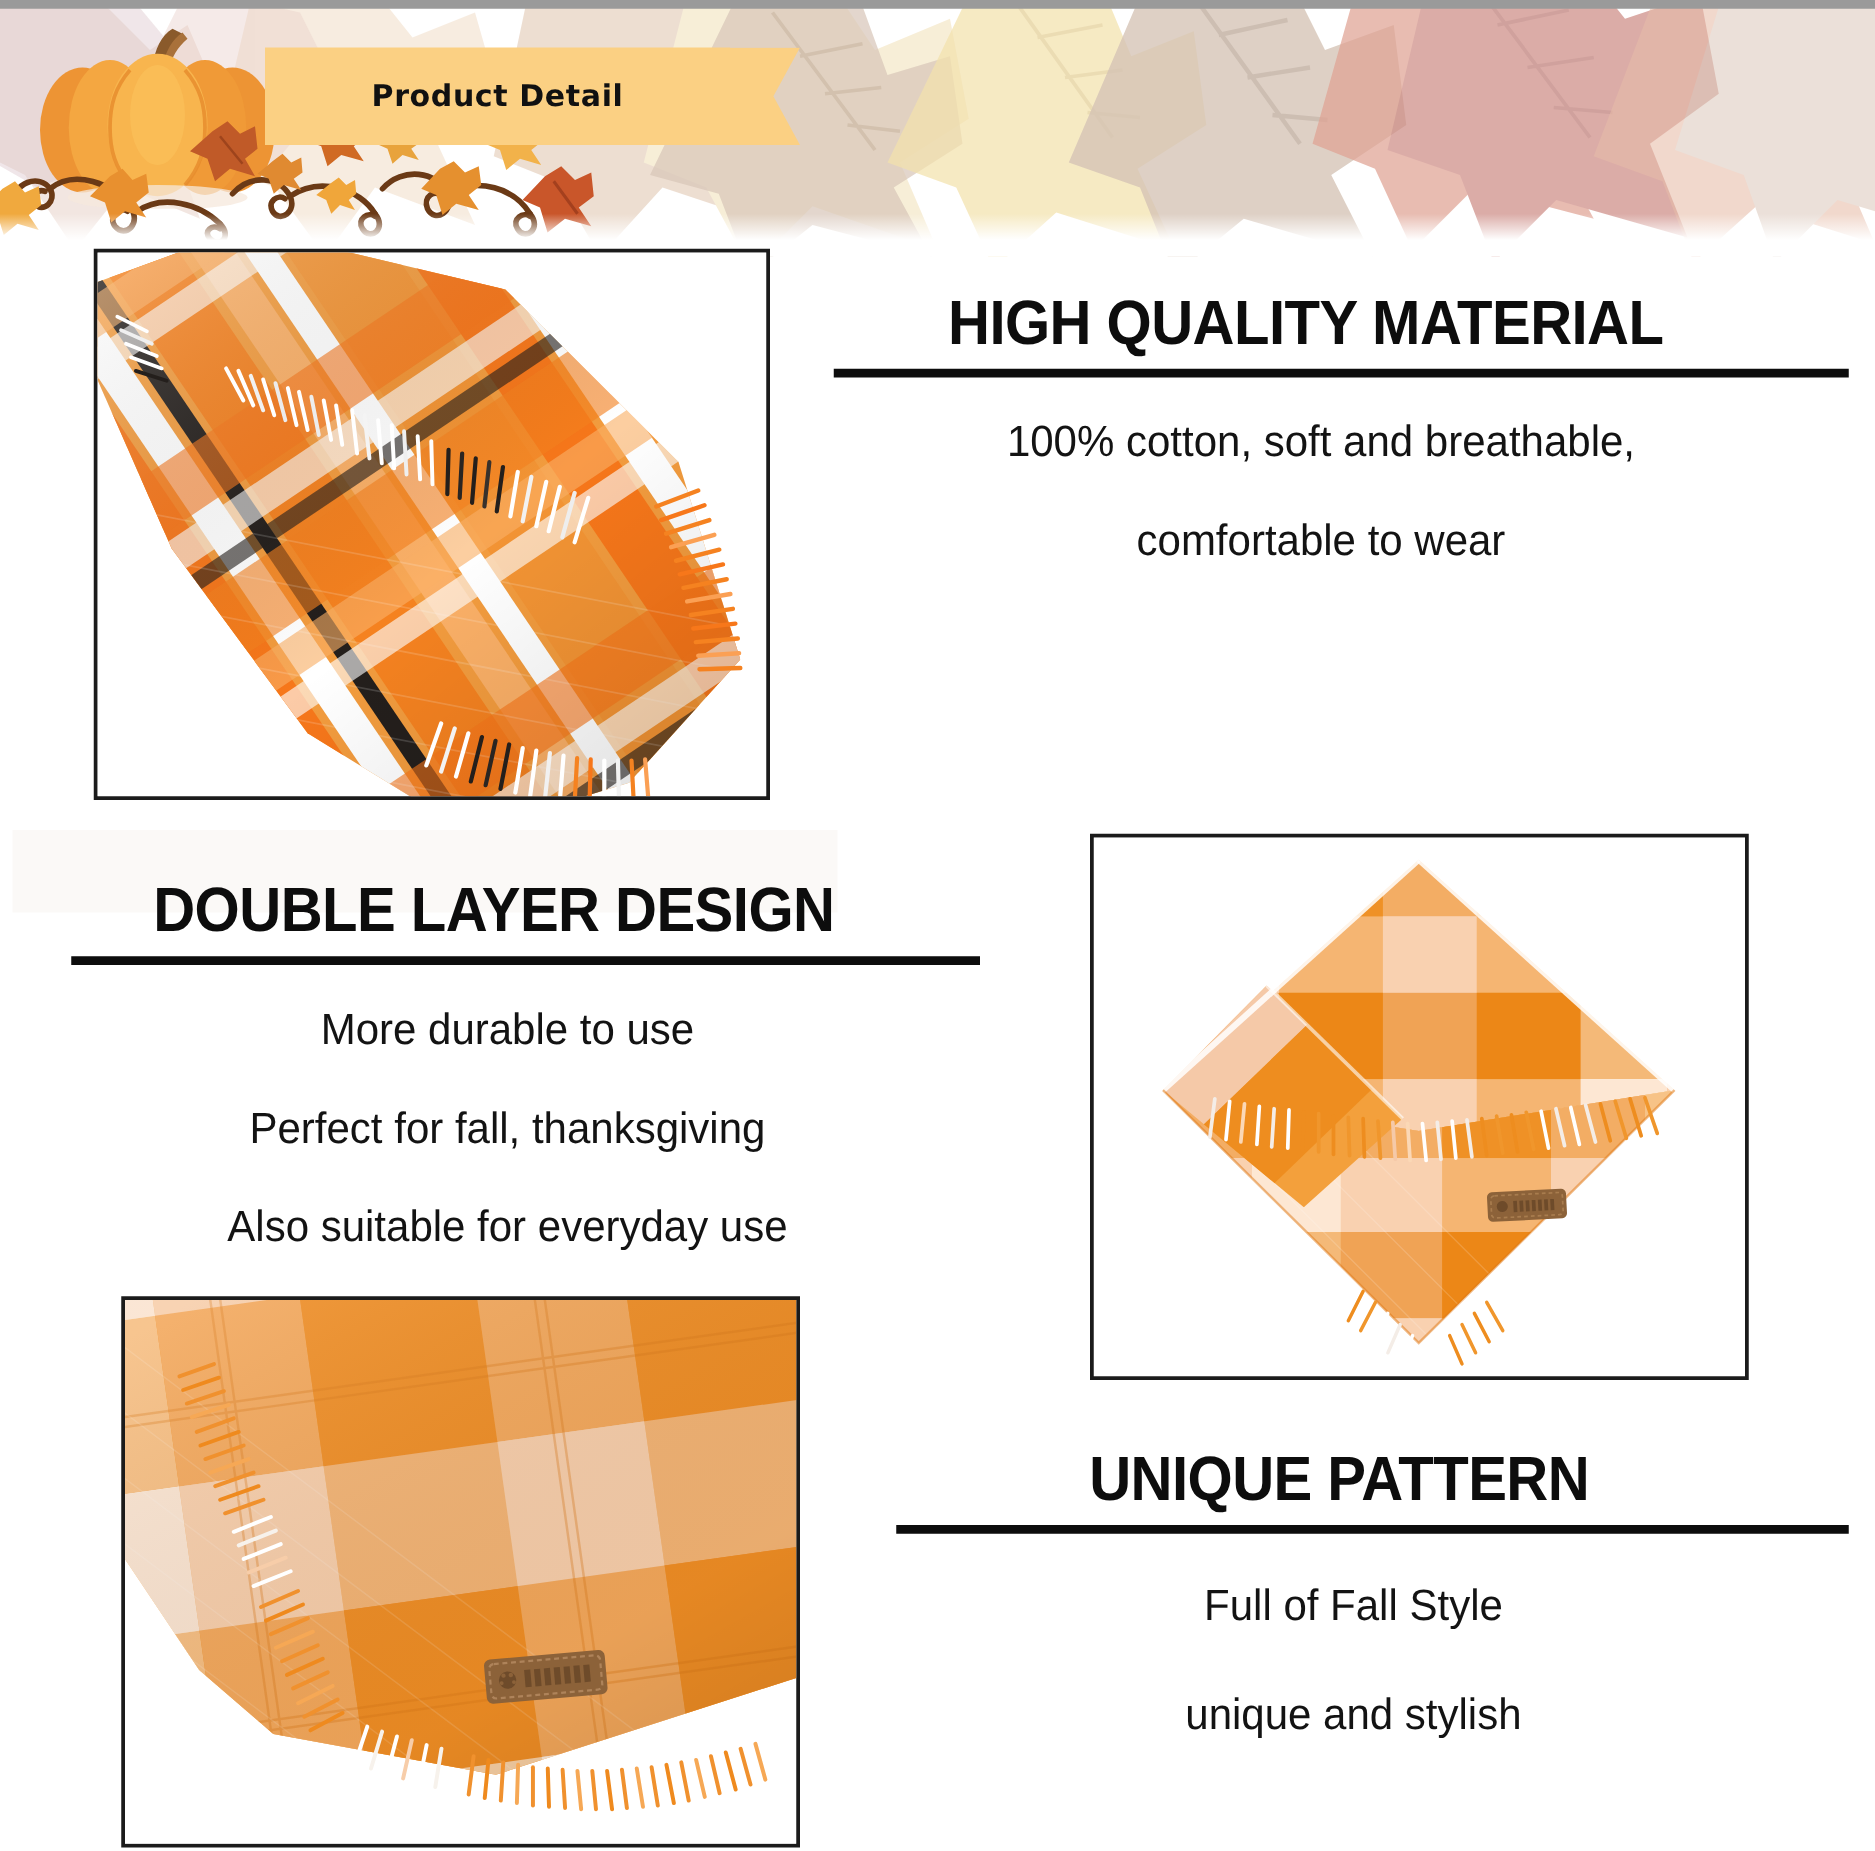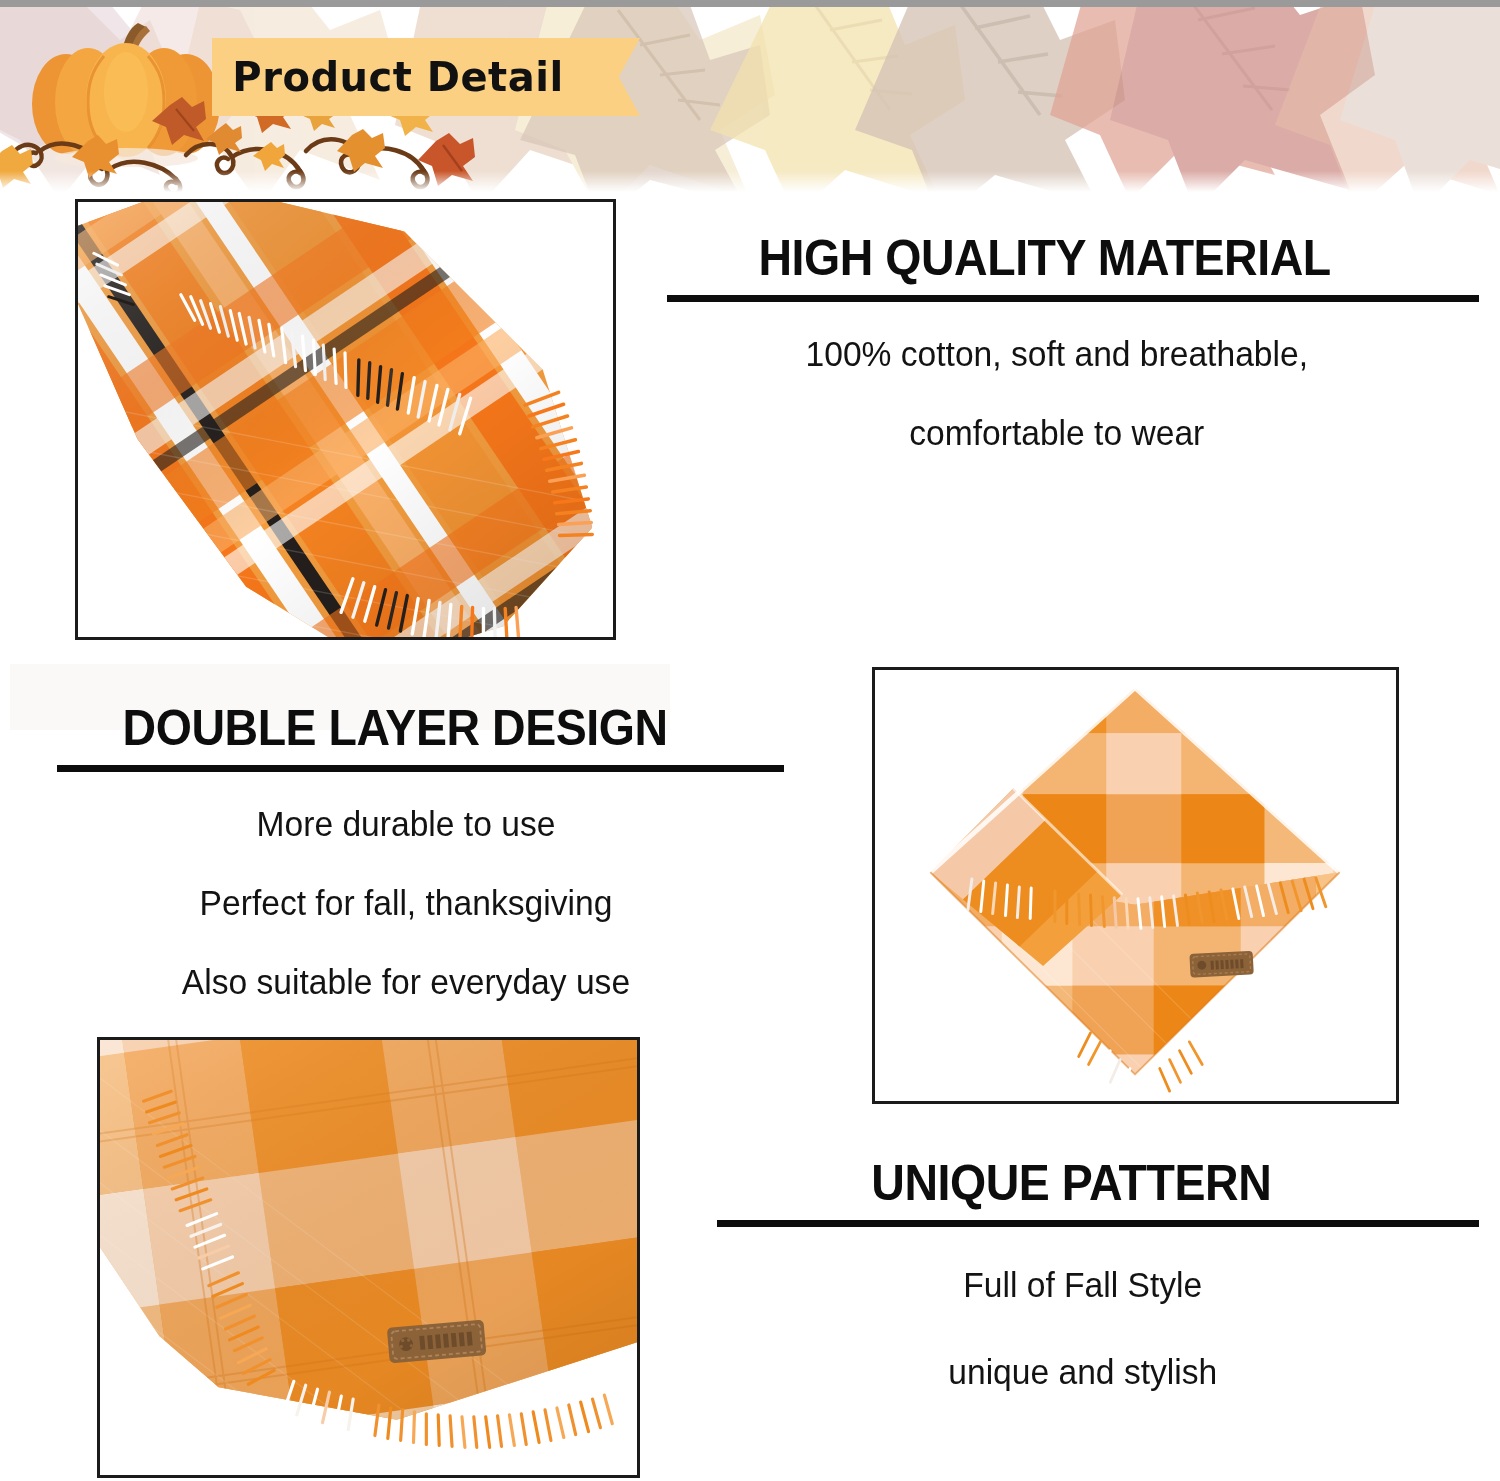--- a/index.html
+++ b/index.html
@@ -15,21 +15,21 @@
   .header{position:absolute;left:0;top:0;width:1500px;height:205px;overflow:hidden;background:#ffffff;}
   .hdr-top-line{position:absolute;left:0;top:0;width:1500px;height:7px;background:#9a9a9a;}
   .hdr-leaves{position:absolute;left:0;top:0;width:1500px;height:205px;}
   .hdr-fadebar{position:absolute;left:0;bottom:0;width:1500px;height:34px;
     background:linear-gradient(to bottom,rgba(255,255,255,0) 0%,#ffffff 62%);}
   .ribbon-main{position:absolute;left:212px;top:38px;width:372px;height:78px;background:#FBD083;}
   .ribbon-tail{position:absolute;left:584px;top:38px;width:56px;height:78px;background:#FBD083;
     clip-path:polygon(0 0,100% 0,62% 50%,100% 100%,0 100%);}
   .ribbon-title{position:absolute;left:212px;top:38px;width:372px;height:78px;
     display:flex;align-items:center;justify-content:center;
-    font-size:40px;font-weight:bold;color:#111;letter-spacing:.5px;
+    font-size:24px;font-weight:bold;color:#111;letter-spacing:.5px;
     font-family:"DejaVu Sans", sans-serif;}
 
   .pumpkin{position:absolute;left:26px;top:22px;width:200px;height:145px;}
   .vines{position:absolute;left:0px;top:95px;width:520px;height:105px;}
 
   
   .photo{position:absolute;border:3px solid #1b1b1b;background:#fff;overflow:hidden;box-sizing:border-box;}
   .p1{left:75px;top:199px;width:541px;height:441px;}
   .p2{left:872px;top:667px;width:527px;height:437px;}
   .p3{left:97px;top:1037px;width:543px;height:441px;}

